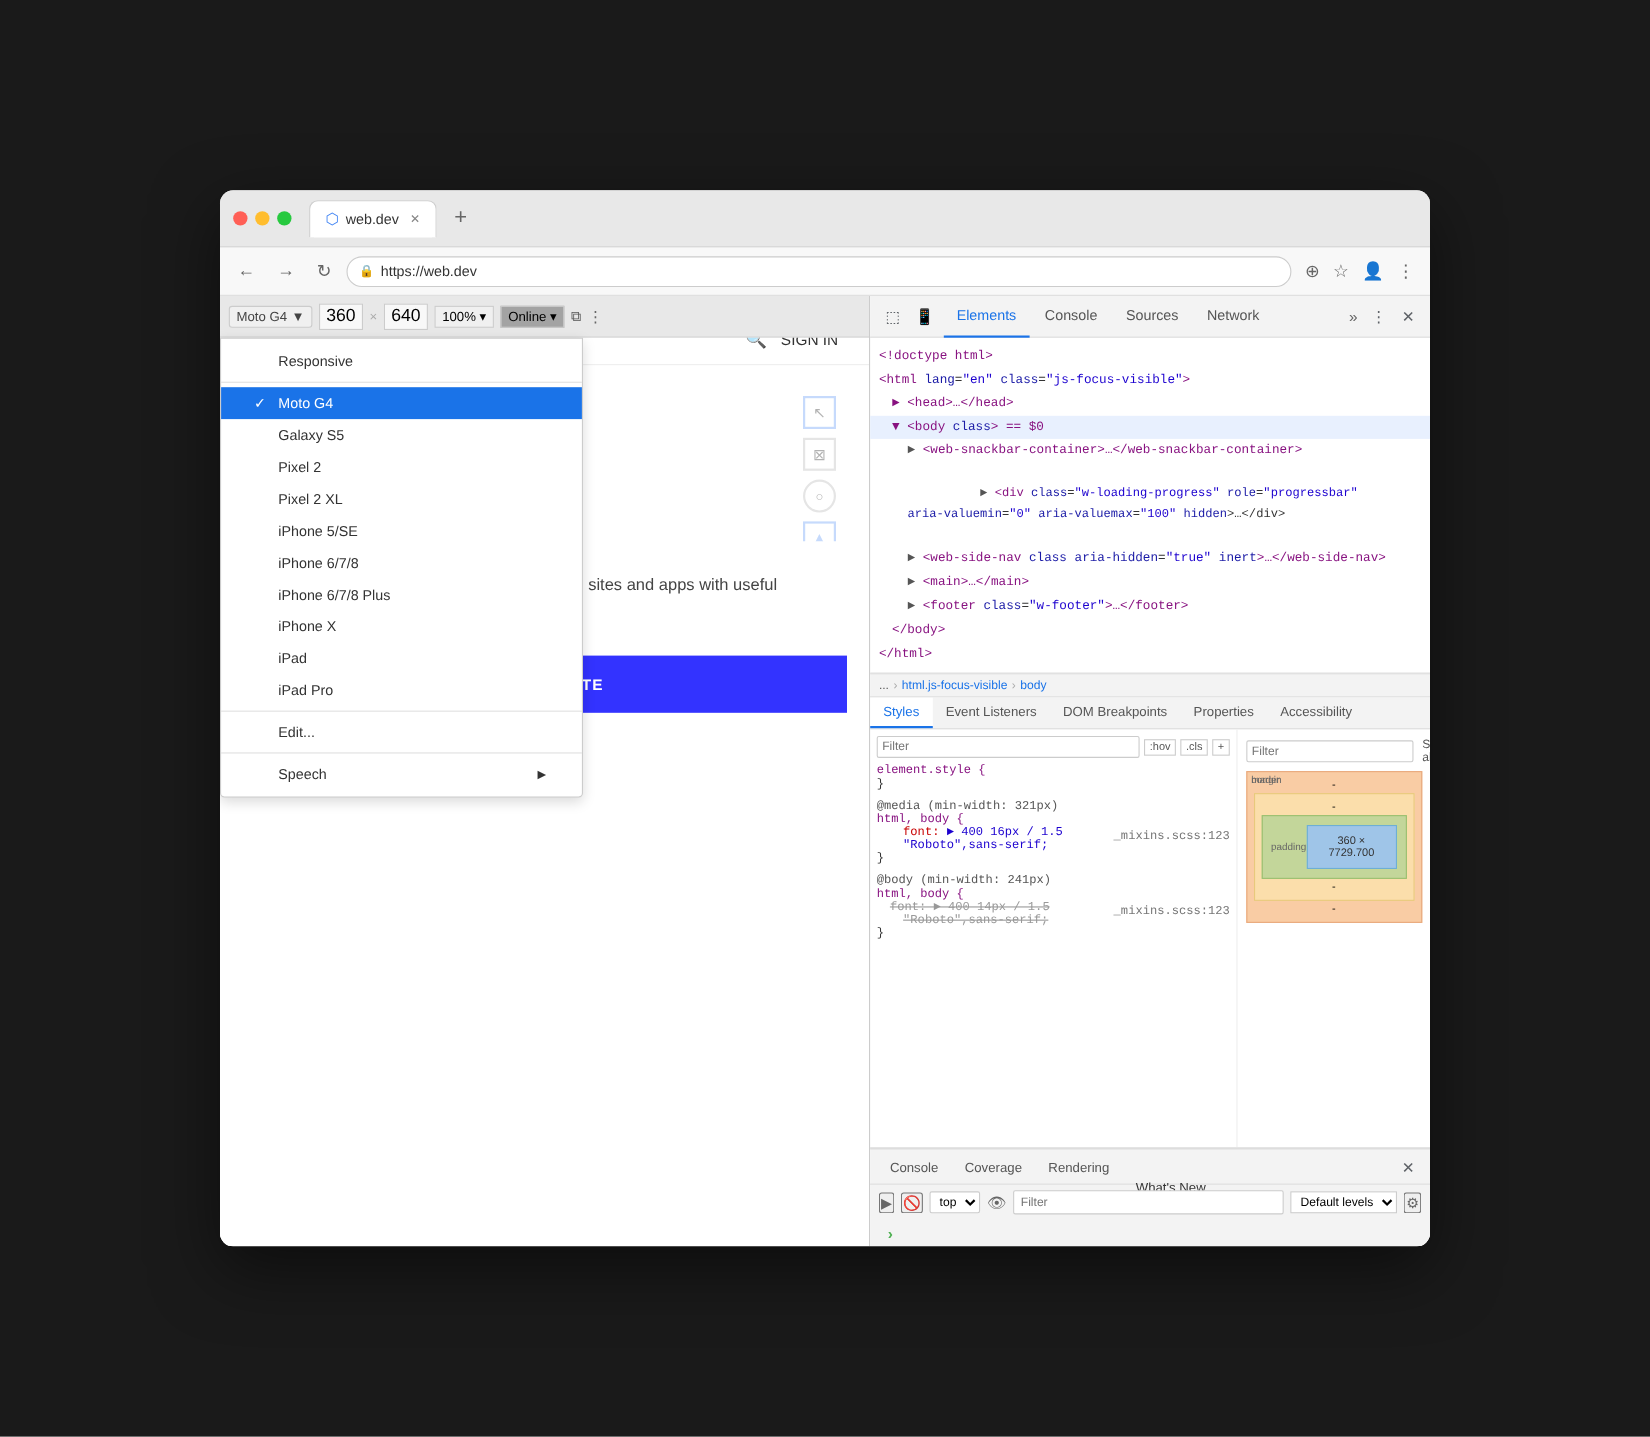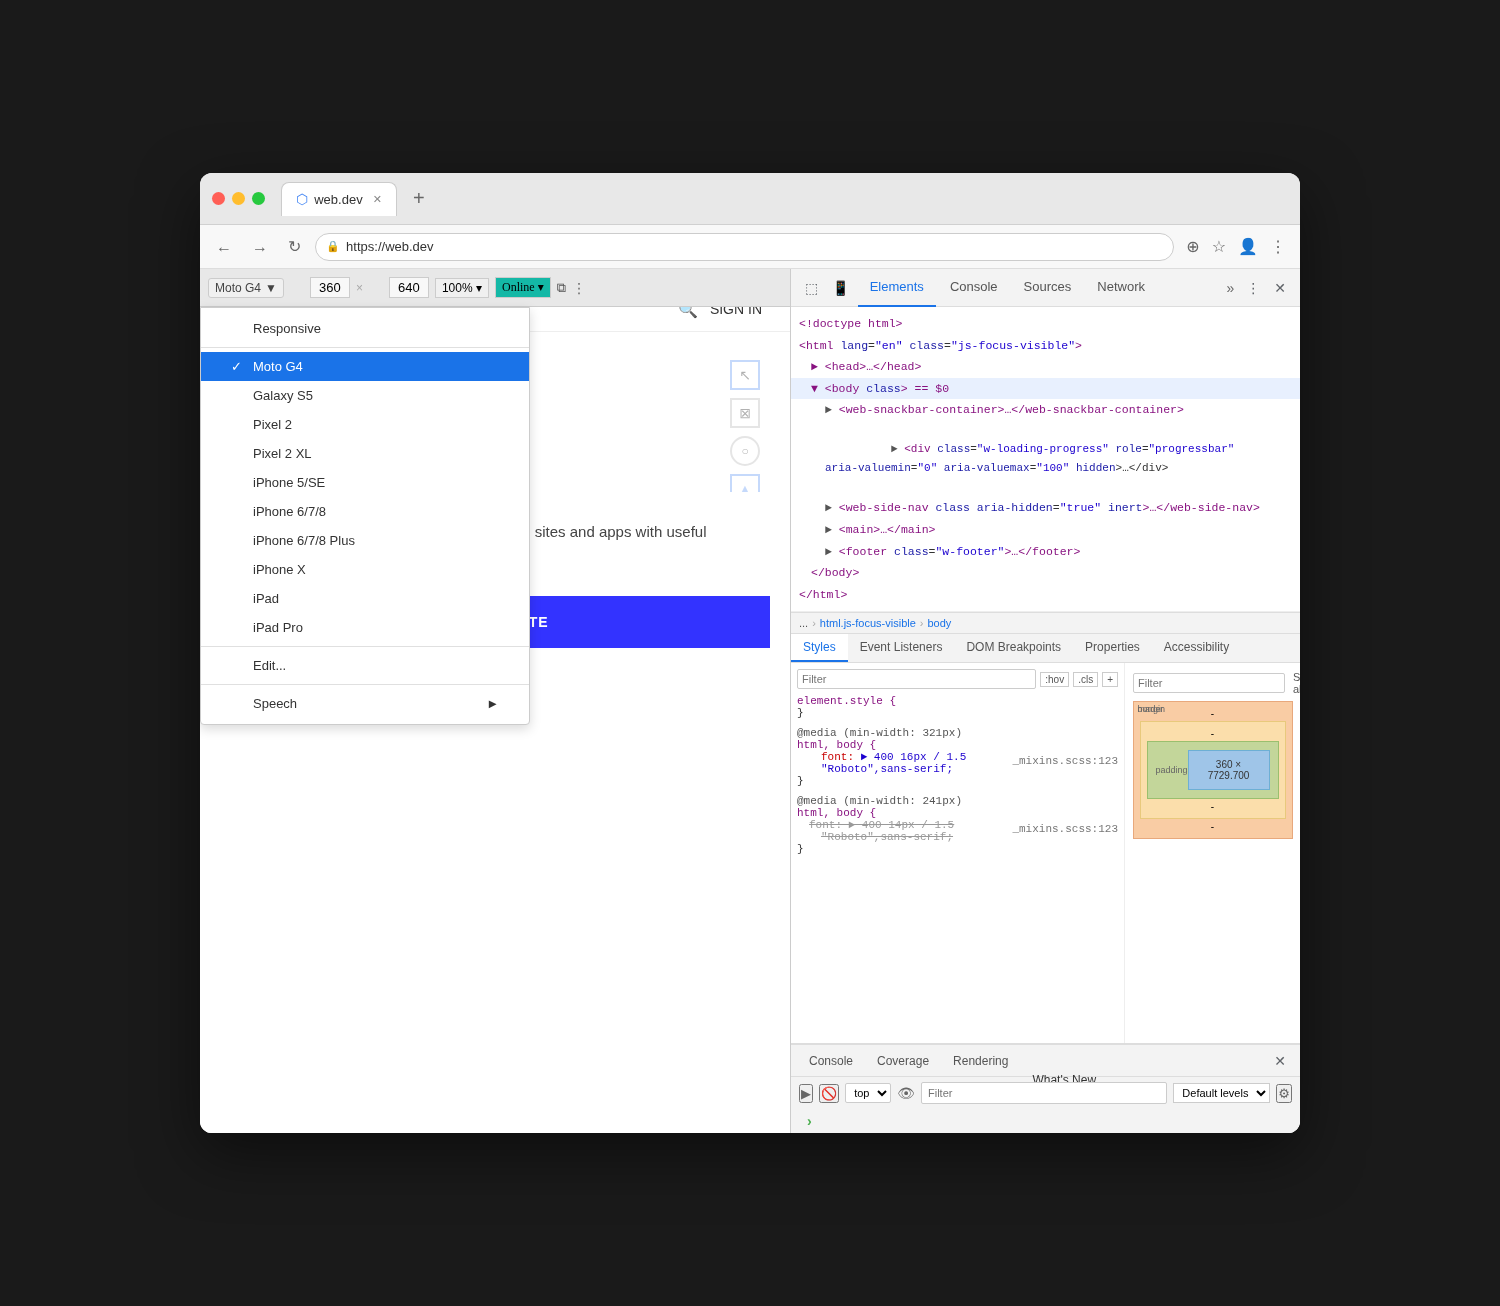--- a/index.html
+++ b/index.html
@@ -88,24 +88,24 @@
       gap: 6px;
       border-bottom: 1px solid #ccc;
       font-size: 12px;
       color: #444;
     }
     .device-selector {
       background: #f0f0f0; border: 1px solid #ccc; border-radius: 3px;
       padding: 2px 6px; font-size: 12px; cursor: pointer;
       display: flex; align-items: center; gap: 4px;
     }
-    .dim-input { width: 40px; background: #f8f8f8; border: 1px solid #ccc; padding: 2px 4px; text-align: center; font-size: 13px; margin-left: 20px; }
+    .dim-input { width: 40px; background: #f8f8f8; border: 1px solid #ccc; padding: 2px 4px; text-align: center; font-size: 16px; }
     .separator { color: #aaa; }
     .zoom-btn { background: #f0f0f0; border: 1px solid #ccc; padding: 2px 6px; font-size: 12px; cursor: pointer; }
-    .online-btn { background: #14b8a6; border: 1px solid #ccc; padding: 2px 6px; font-size: 12px; cursor: pointer; font-family: Liberation Serif, serif; }
+    .online-btn { background: #a3a3a3; border: 1px solid #ccc; padding: 2px 6px; font-size: 12px; cursor: pointer; }
     .toolbar-more { color: #666; cursor: pointer; font-size: 14px; }
 
     
     .device-dropdown {
       position: absolute;
       top: 38px;
       left: 0;
       width: 330px;
       background: #fff;
       border: 1px solid #ccc;
@@ -547,21 +547,21 @@
                 <span class="css-prop">font:</span>
                 <span class="css-propval"> ► 400 16px / 1.5</span>
               </div>
               <div style="padding-left:24px;">
                 <span class="css-propval">"Roboto",sans-serif;</span>
               </div>
               <div><span class="css-brace">}</span></div>
             </div>
 
             <div class="css-rule">
-              <div><span class="css-at">@media (min-width: 241px)</span></div>
+              <div><span class="css-at">@body (min-width: 241px)</span></div>
               <div>
                 <span class="css-selector">html, body {</span>
                 <span class="css-filename">_mixins.scss:123</span>
               </div>
               <div style="padding-left:12px;" class="css-strikethrough">
                 <span>font: ► 400 14px / 1.5</span>
               </div>
               <div style="padding-left:24px;" class="css-strikethrough">
                 <span>"Roboto",sans-serif;</span>
               </div>

